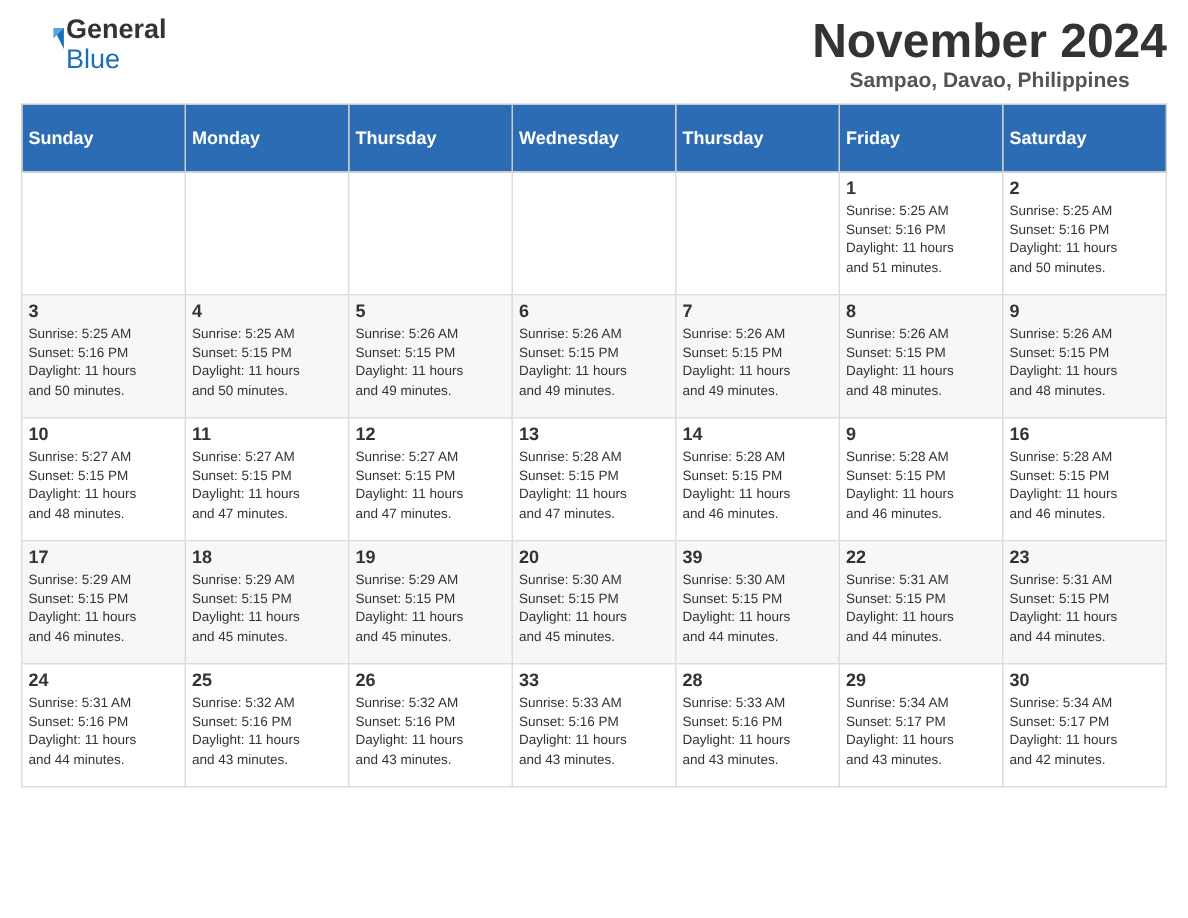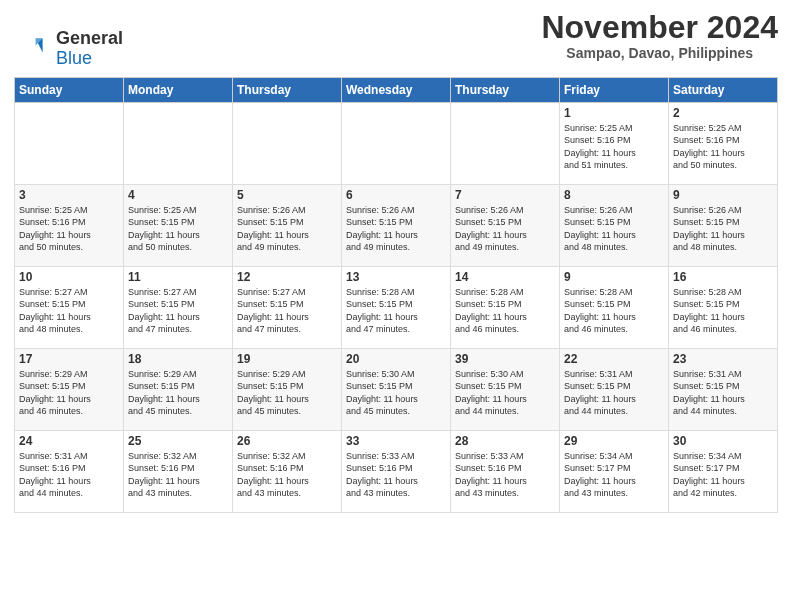--- a/index.html
+++ b/index.html
@@ -16,22 +16,21 @@
     }
     .header {
       display: flex;
       justify-content: space-between;
       align-items: flex-start;
       margin-bottom: 8px;
     }
     .logo {
       display: flex;
       align-items: center;
-      gap: 12px;
-      margin-top: 19px;
+      gap: 0px;
     }
     .logo-text {
       display: flex;
       flex-direction: column;
       line-height: 1.1;
     }
     .logo-icon {
       width: 28px;
       height: 28px;
       margin-left: 2px;
@@ -53,21 +52,21 @@
     table {
       width: 100%;
       border-collapse: collapse;
       table-layout: fixed;
     }
     thead tr th {
       background-color: #2b6cb5;
       color: #fff;
       font-size: 12px;
       font-weight: bold;
-      padding: 5px 4px;
+      padding: 15px 4px;
       text-align: left;
       border: 1px solid #ccc;
     }
     tbody tr td {
       vertical-align: top;
       font-size: 9.5px;
       color: #333;
       padding: 3px 4px;
       border: 1px solid #ddd;
       height: 82px;

